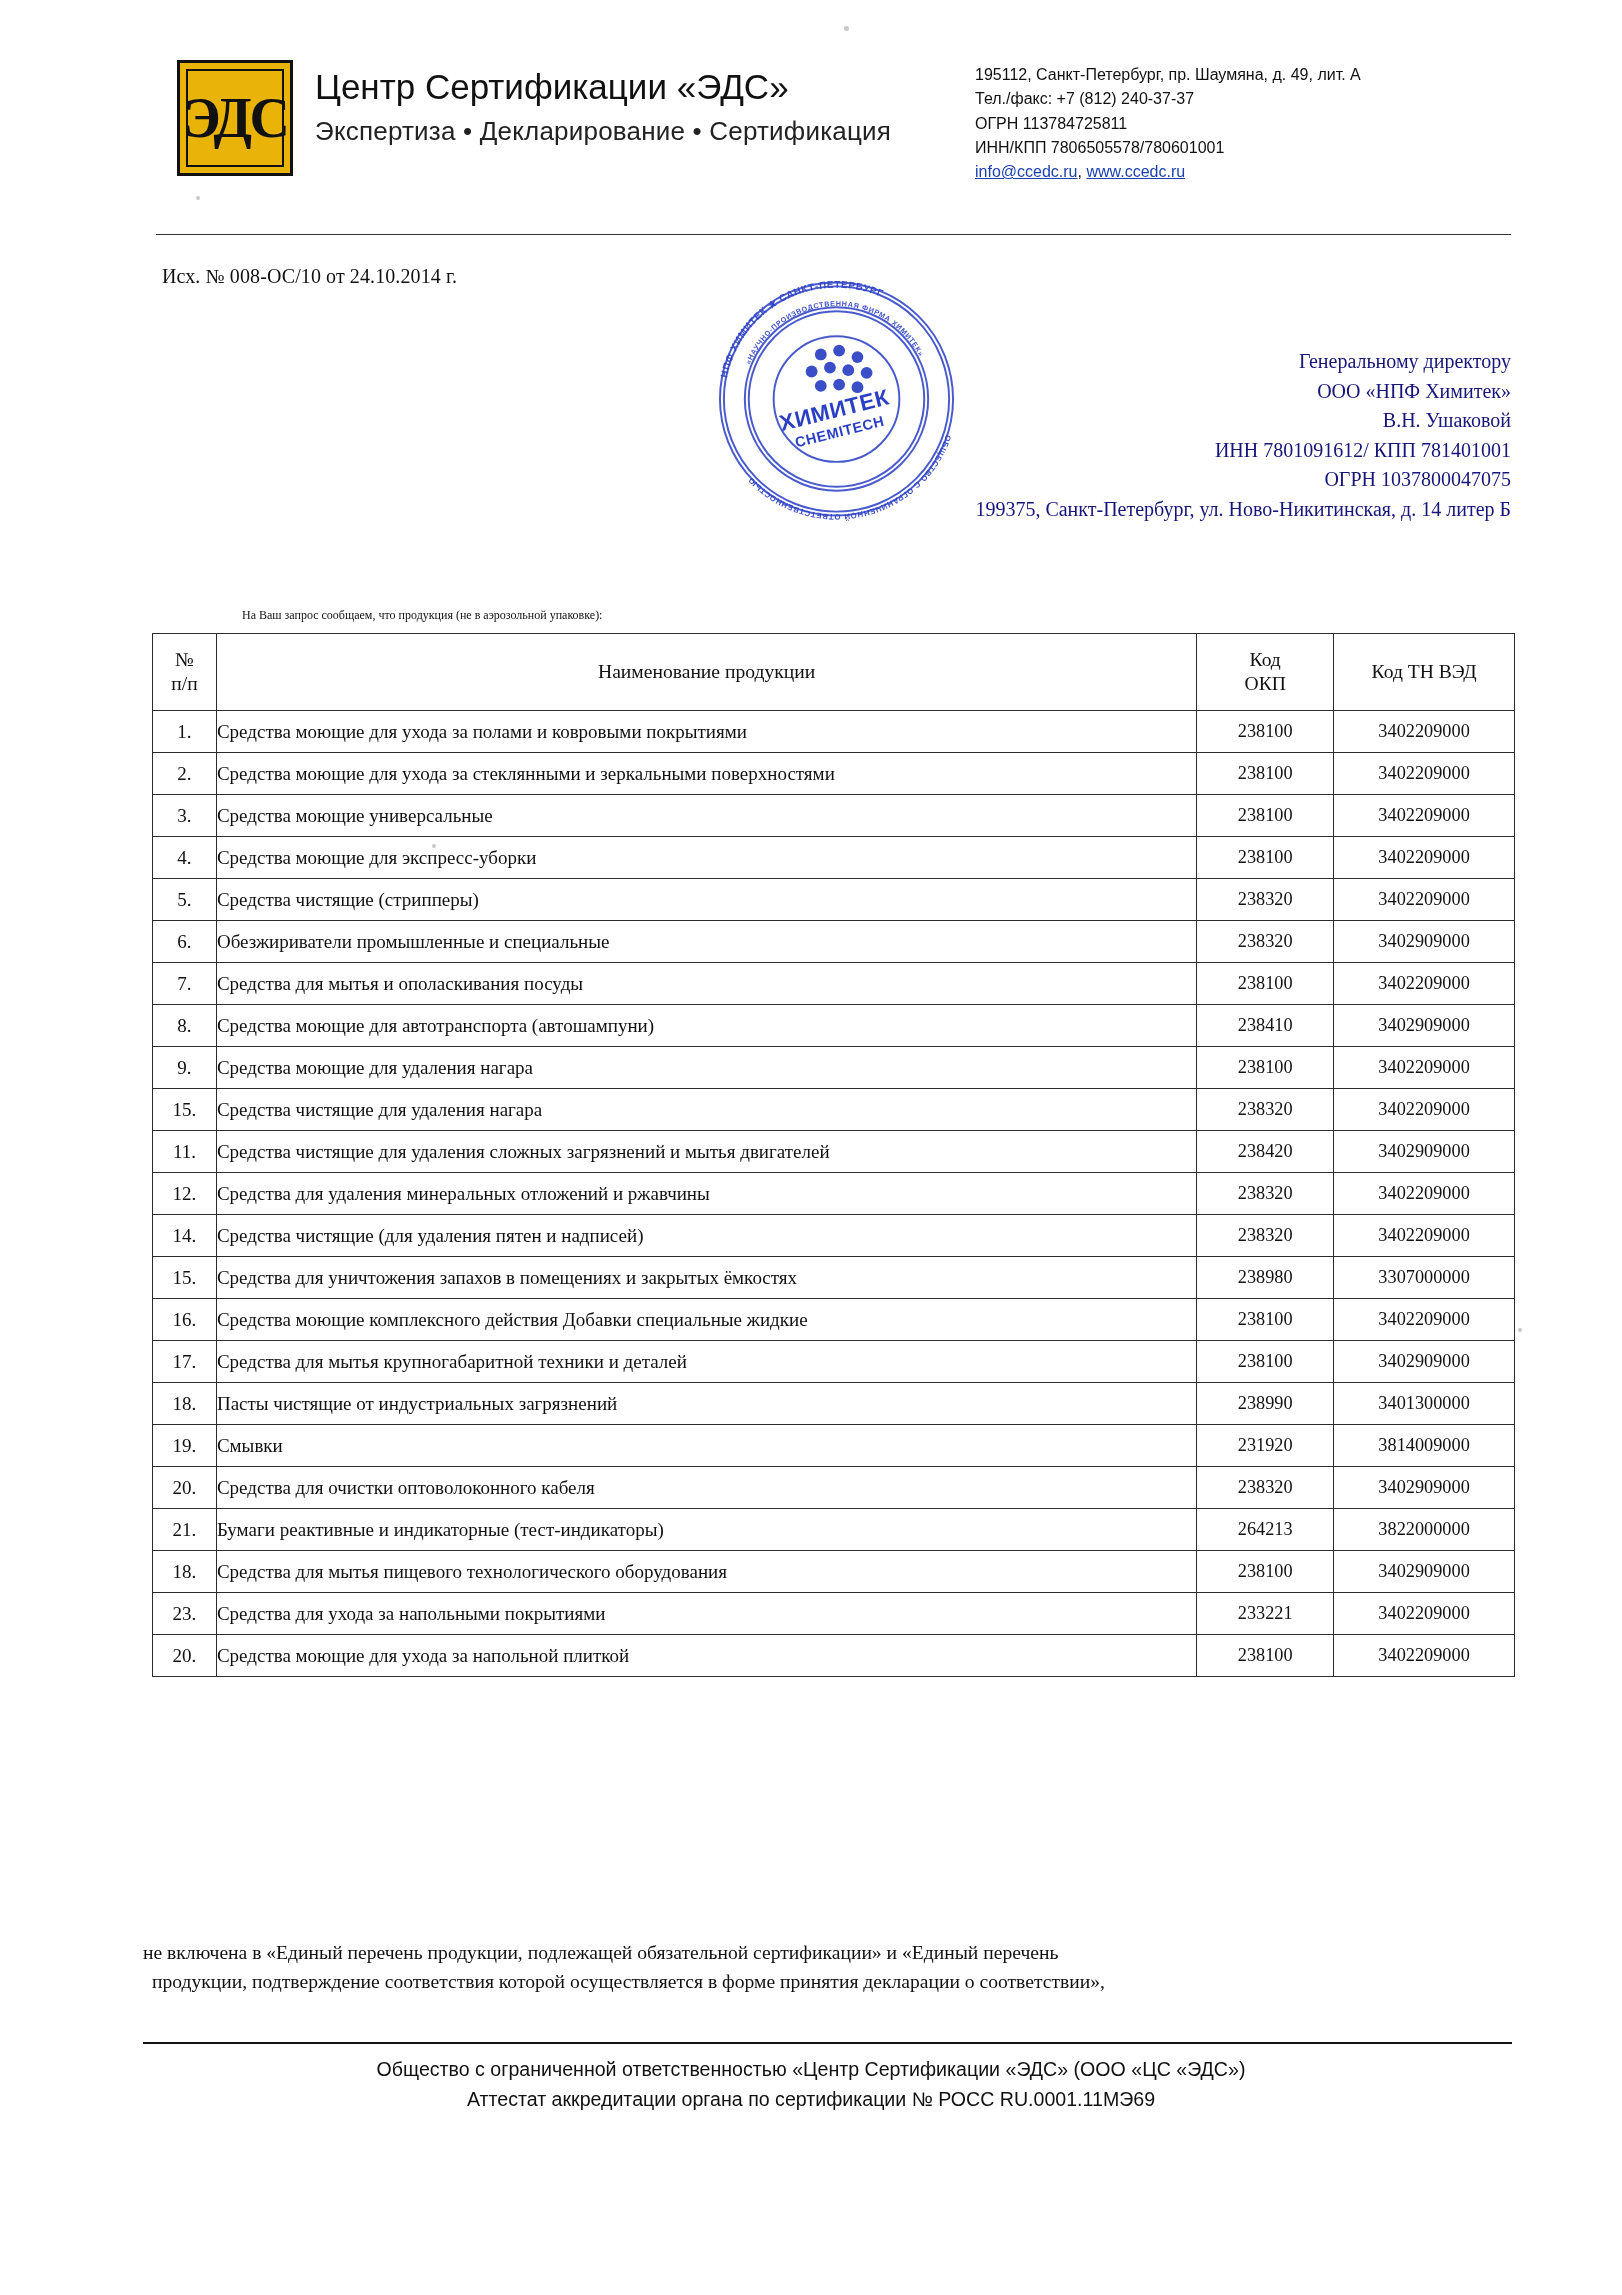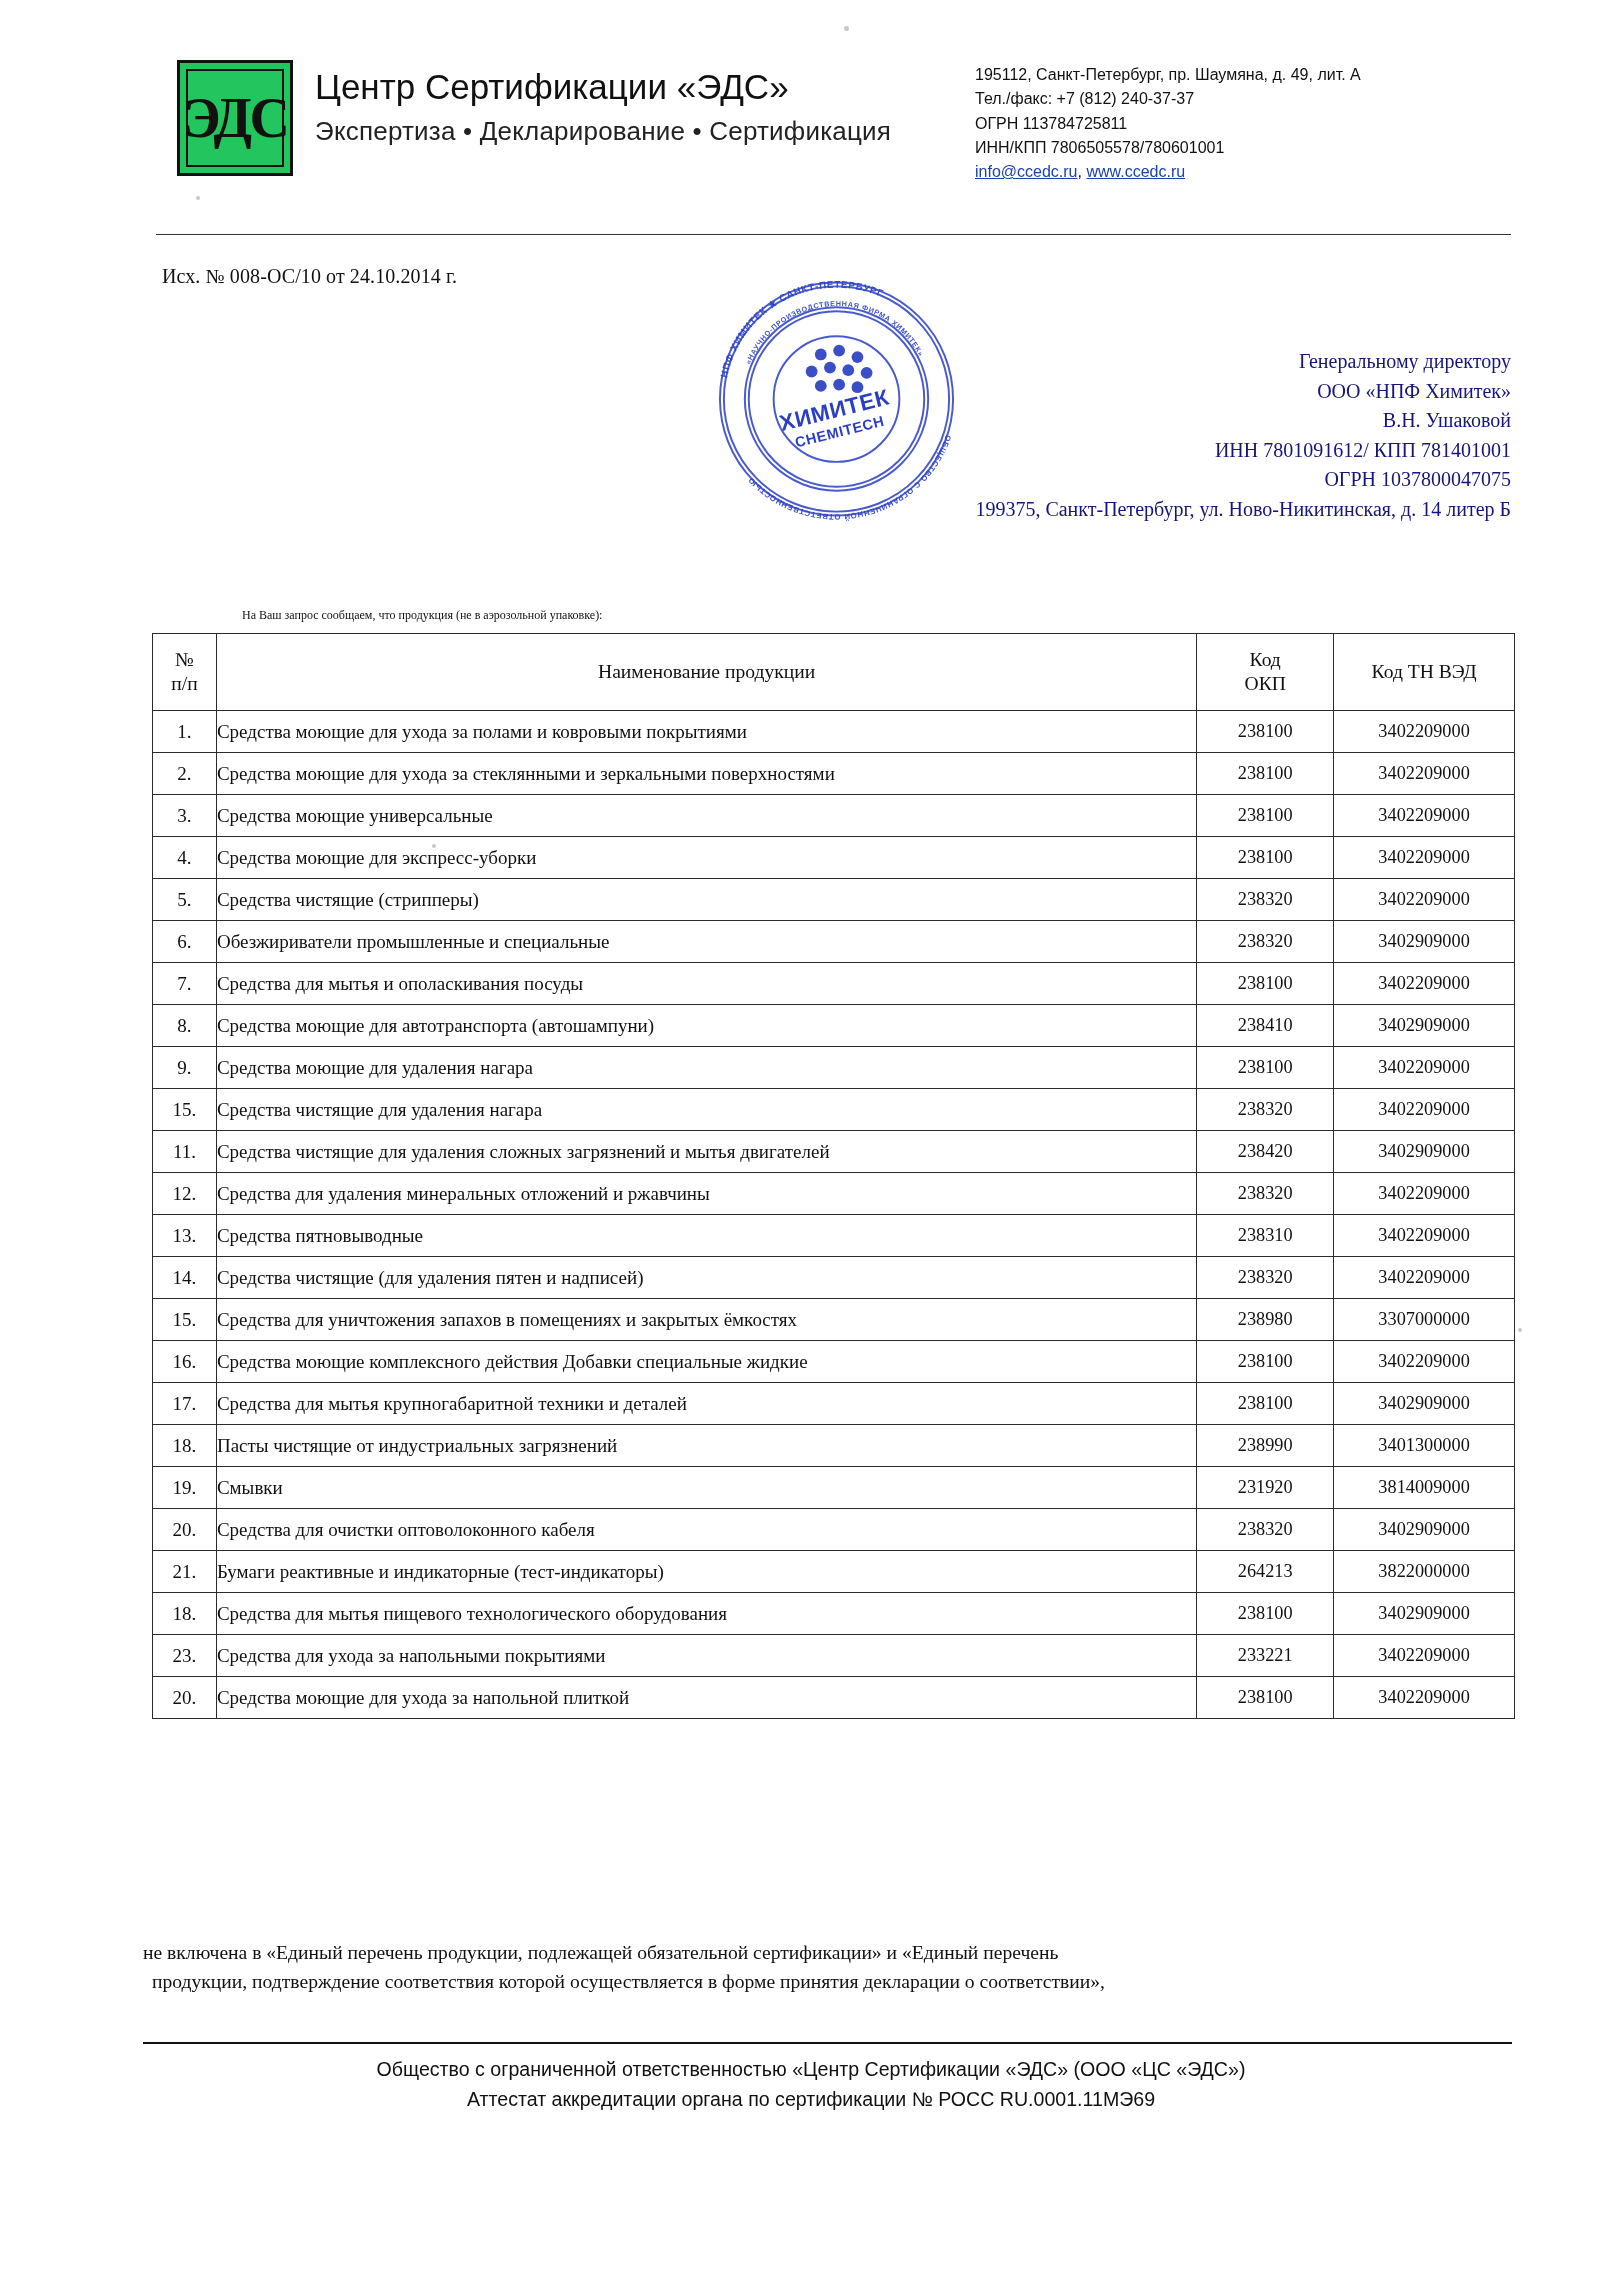--- a/index.html
+++ b/index.html
@@ -32,21 +32,21 @@
     display: flex;
     align-items: flex-start;
   }
   .logo-box {
     width: 110px;
     height: 110px;
     border: 3.3px solid #111;
     margin-right: 22px;
     position: relative;
     flex: none;
-    background: #22c55e;
+    background: #eab308;
   }
   .logo-inner {
     position: absolute;
     inset: 5.9px;
     border: 2px solid #111;
     display: flex;
     align-items: center;
     justify-content: center;
     font-family: "Liberation Serif", serif;
     font-weight: 700;
@@ -413,26 +413,20 @@
             <td class="c-okp">238420</td>
             <td class="c-tnved">3402909000</td>
           </tr>
           <tr>
             <td class="c-num">12.</td>
             <td class="c-name">Средства для удаления минеральных отложений и ржавчины</td>
             <td class="c-okp">238320</td>
             <td class="c-tnved">3402209000</td>
           </tr>
           <tr>
-            <td class="c-num">13.</td>
-            <td class="c-name">Средства пятновыводные</td>
-            <td class="c-okp">238310</td>
-            <td class="c-tnved">3402209000</td>
-          </tr>
-          <tr>
             <td class="c-num">14.</td>
             <td class="c-name">Средства чистящие (для удаления пятен и надписей)</td>
             <td class="c-okp">238320</td>
             <td class="c-tnved">3402209000</td>
           </tr>
           <tr>
             <td class="c-num">15.</td>
             <td class="c-name">Средства для уничтожения запахов в помещениях и закрытых ёмкостях</td>
             <td class="c-okp">238980</td>
             <td class="c-tnved">3307000000</td>

